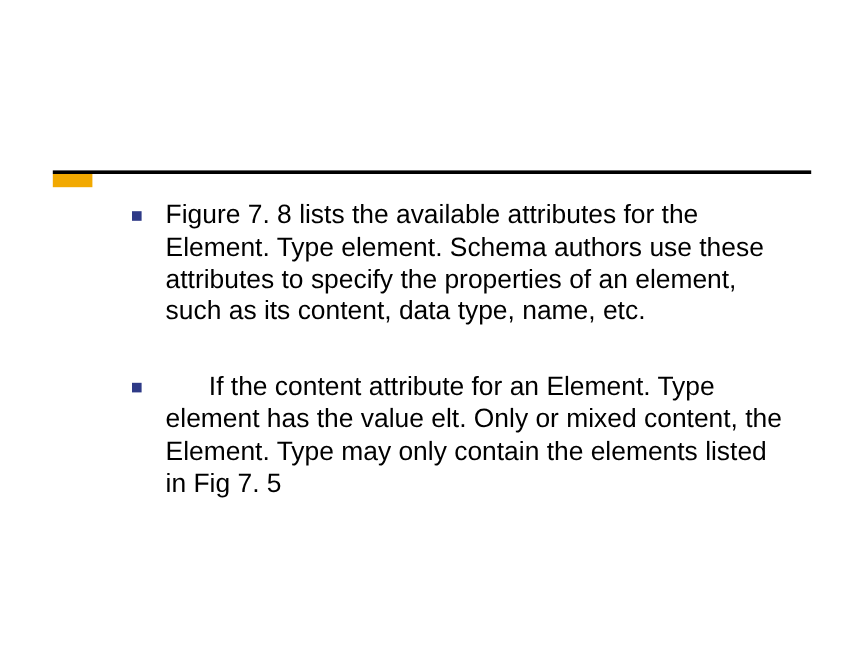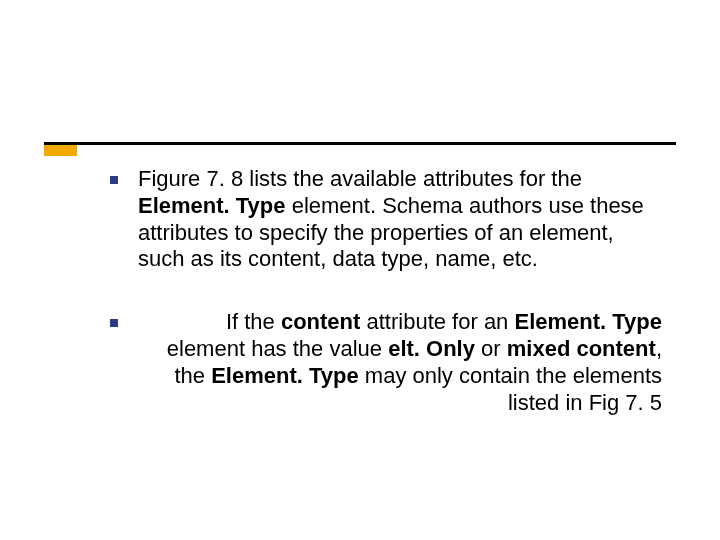--- a/index.html
+++ b/index.html
@@ -41,31 +41,30 @@
   }
   .para {
     position: relative;
     font-size: 22px;
     line-height: 1.22;
     margin: 0;
     padding-left: 28px;
   }
   .para + .para {
     margin-top: 36px;
-    text-align: right;
   }
   .bullet {
     position: absolute;
     left: 0;
     top: 10px;
     width: 8px;
     height: 8px;
     background: #2e3a87;
   }
-  .b { font-weight: bold; }
+  .b { font-weight: normal; }
   .indent-lead {
     display: inline-block;
     width: 36px;
   }
 </style>
 </head>
 <body>
 
 <div class="slide">
   <div class="hr-line"></div>

